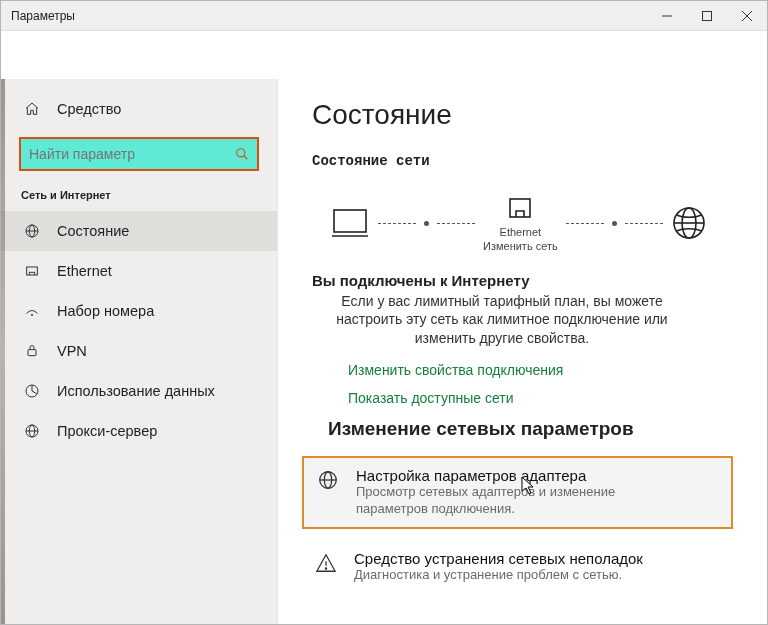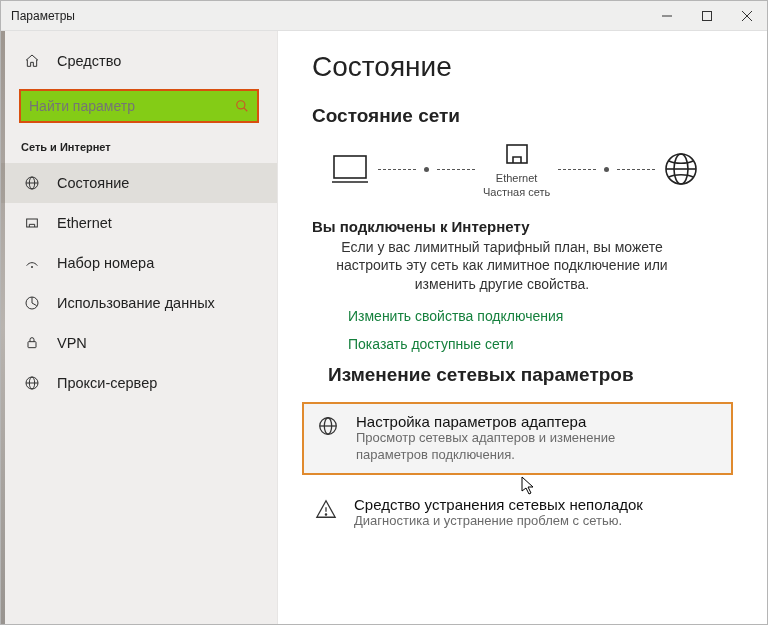--- a/index.html
+++ b/index.html
@@ -1,43 +1,43 @@
 <!DOCTYPE html>
 <html><head>
 <meta charset="utf-8">
 <style>
   * { box-sizing: border-box; margin: 0; padding: 0; }
   html, body { width: 768px; height: 625px; font-family: "Segoe UI", Arial, sans-serif; font-size: 14px; color: #222; background: #fff; overflow: hidden; }
 
-  .outer { width: 768px; height: 625px; border: 1px solid #b5b5b5; display: flex; flex-direction: column; position: relative; }
+  .outer { width: 768px; height: 625px; border: 1px solid #b5b5b5; display: flex; flex-direction: column; position: relative; gap: 48px; }
 
   .title-bar { height: 30px; display: flex; align-items: center; background: #efefee; border-bottom: 1px solid #e0e0e0; }
   .title-bar .title { padding-left: 10px; font-size: 12px; flex: 1; }
   .title-ctrl { width: 40px; height: 30px; display: flex; align-items: center; justify-content: center; }
   .title-ctrl svg { width: 10px; height: 10px; stroke: #333; stroke-width: 1; }
 
   .body { flex: 1; display: flex; overflow: hidden; }
 
   .sidebar { width: 277px; background: #f0eeed; display: flex; flex-direction: column; border-right: 1px solid #e7e5e4; padding-top: 10px; position: relative; }
   .accent-strip { position: absolute; left: 0; top: 0; bottom: 0; width: 4px; background: linear-gradient(#5a4e43, #8b847d, #514a43); opacity: .55; }
 
   .nav-item { display: flex; align-items: center; gap: 16px; height: 40px; padding: 0 14px 0 22px; cursor: default; }
   .nav-item.selected { background: #e0deda; font-weight: 400; }
   .nav-item .icon-slot { width: 18px; display: flex; justify-content: center; align-items: center; }
   .nav-label { font-size: 14.5px; color: #222; }
 
-  .search-wrap { margin: 8px 18px 14px 18px; border: 2px solid #d94f0f; height: 34px; display: flex; align-items: center; background: #84cc16; }
+  .search-wrap { margin: 8px 18px 14px 18px; border: 2px solid #d94f0f; height: 34px; display: flex; align-items: center; background: #5eead4; }
   .search-wrap input { flex: 1; border: none; outline: none; font-size: 14px; padding: 0 8px; background: transparent; }
   .search-wrap .search-icon { width: 30px; display: flex; justify-content: center; color: #c85a27; }
 
   .section-head { padding: 4px 18px 10px 20px; font-weight: 600; font-size: 11px; color: #222; }
 
   .main { flex: 1; padding: 20px 34px 0 34px; overflow: hidden; background: #fff; }
   .h1 { font-size: 28px; font-weight: 300; margin-bottom: 22px; }
-  .h2 { font-size: 19px; font-weight: 600; margin-bottom: 12px; }
+  .h2 { font-size: 14px; font-weight: 600; margin-bottom: 24px; font-family: Liberation Mono, monospace; }
   .h2b { font-size: 19px; font-weight: 600; margin: 12px 0 16px 16px; }
 
   .diagram { display: flex; align-items: center; gap: 8px; margin: 6px 0 4px 18px; }
   .dash { flex: 0 0 38px; height: 0; border-top: 1px dashed #555; }
   .dot { width: 5px; height: 5px; border-radius: 50%; background: #555; }
   .node { display: flex; flex-direction: column; align-items: center; }
   .eth-labels { text-align: center; font-size: 11px; color: #444; margin-top: 3px; line-height: 1.25; }
 
   .connected-title { font-size: 15px; font-weight: 600; margin-top: 18px; }
   .connected-desc { font-size: 14px; color: #333; margin-top: 3px; max-width: 380px; line-height: 1.35; text-align: center; }
@@ -134,35 +134,35 @@
               <path d="M4 16c4-6 12-6 16 0"></path>
               <circle cx="12" cy="18" r="1"></circle>
             </svg>
         </span>
         <span class="nav-label">Набор номера</span>
       </div>
 
       <div class="nav-item">
         <span class="icon-slot">
           <svg width="16" height="16" viewBox="0 0 24 24" fill="none" stroke="#333" stroke-width="1.5">
-              <circle cx="12" cy="12" r="9"></circle>
-              <path d="M12 3v9l7 4"></path>
-            </svg>
-        </span>
-        <span class="nav-label">Использование данных</span>
-      </div>
-
-      <div class="nav-item">
-        <span class="icon-slot">
-          <svg width="16" height="16" viewBox="0 0 24 24" fill="none" stroke="#333" stroke-width="1.5">
               <rect x="6" y="10" width="12" height="9" rx="1"></rect>
               <path d="M9 10V7a3 3 0 0 1 6 0v3"></path>
             </svg>
         </span>
         <span class="nav-label">VPN</span>
+      </div>
+
+      <div class="nav-item">
+        <span class="icon-slot">
+          <svg width="16" height="16" viewBox="0 0 24 24" fill="none" stroke="#333" stroke-width="1.5">
+              <circle cx="12" cy="12" r="9"></circle>
+              <path d="M12 3v9l7 4"></path>
+            </svg>
+        </span>
+        <span class="nav-label">Использование данных</span>
       </div>
 
       <div class="nav-item">
         <span class="icon-slot">
           <svg width="16" height="16" viewBox="0 0 24 24" fill="none" stroke="#333" stroke-width="1.5">
               <circle cx="12" cy="12" r="9"></circle>
               <ellipse cx="12" cy="12" rx="4" ry="9"></ellipse>
               <line x1="3" y1="12" x2="21" y2="12"></line>
             </svg>
         </span>
@@ -184,21 +184,21 @@
         <span class="dash"></span>
         <span class="dot"></span>
         <span class="dash"></span>
         <div class="node">
           <svg width="26" height="30" viewBox="0 0 26 30" fill="none" stroke="#222" stroke-width="1.6">
               <rect x="3" y="6" width="20" height="18"></rect>
               <path d="M9 24v-6h8v6"></path>
             </svg>
           <div class="eth-labels">
             <div>Ethernet</div>
-            <div>Частная сеть</div>
+            <div>Изменить сеть</div>
           </div>
         </div>
         <span class="dash"></span>
         <span class="dot"></span>
         <span class="dash"></span>
         <span>
           <svg width="36" height="36" viewBox="0 0 36 36" fill="none" stroke="#222" stroke-width="1.6">
               <circle cx="18" cy="18" r="15"></circle>
               <ellipse cx="18" cy="18" rx="7" ry="15"></ellipse>
               <line x1="3" y1="18" x2="33" y2="18"></line>

